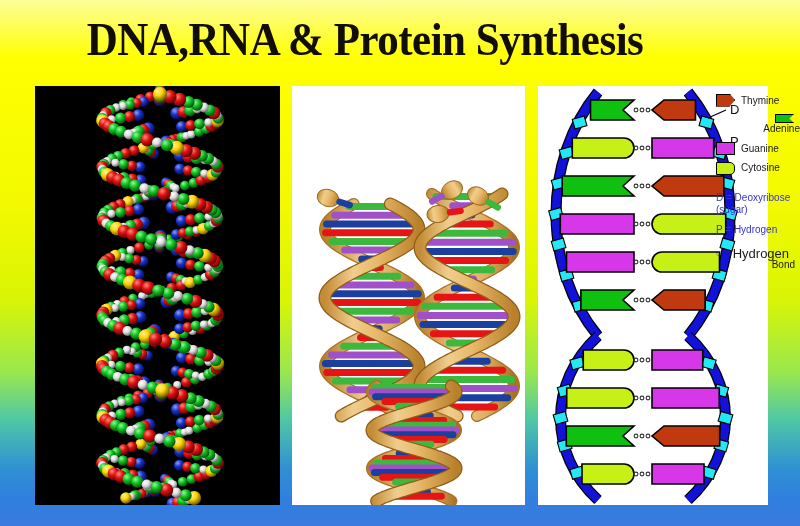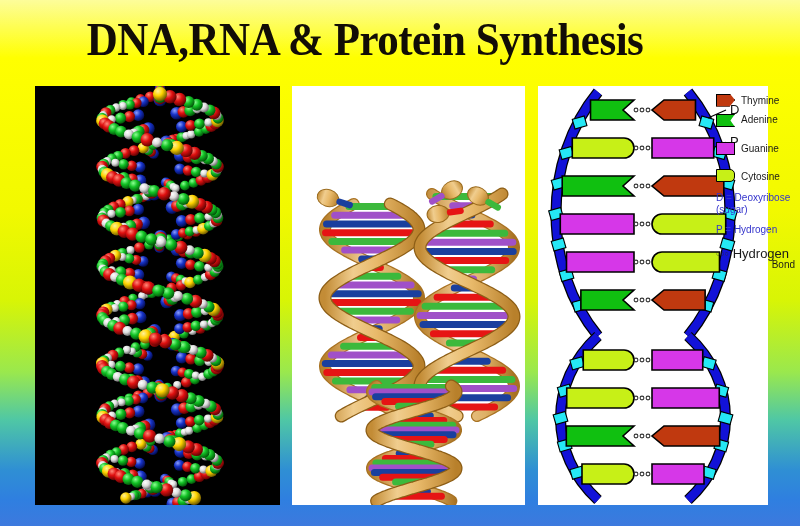--- a/index.html
+++ b/index.html
@@ -857,29 +857,29 @@
         </g>
       <g id="legend-art"></g>
     </svg>
   </div>
 
 <div style="position: absolute; left: 716px; top: 90px; width: 84px; height: 180px; font-family: &quot;Liberation Sans&quot;, sans-serif;">
       <div style="display: flex; align-items: center; height: 20px; margin-bottom: 4px;">
         <span style="display: inline-block; width: 17px; height: 11px; background: rgb(192, 57, 15); border: 1px solid rgb(0, 0, 0); vertical-align: middle; margin-right: 6px; clip-path: polygon(0px 0px, 72% 0px, 100% 50%, 72% 100%, 0px 100%);"></span>
         <span style="font-size: 10px; color: rgb(26, 26, 26); white-space: nowrap;">Thymine</span>
       </div>
-      <div style="display: flex; align-items: flex-start; height: 20px; margin-bottom: 4px;">
+      <div style="display: flex; align-items: flex-end; height: 20px; margin-bottom: 4px; flex-direction: column;">
         <span style="display: inline-block; width: 17px; height: 11px; background: rgb(16, 192, 16); border: 1px solid rgb(0, 0, 0); vertical-align: middle; margin-right: 6px; clip-path: polygon(0px 0px, 100% 0px, 76% 50%, 100% 100%, 0px 100%);"></span>
         <span style="font-size: 10px; color: rgb(26, 26, 26); white-space: nowrap;">Adenine</span>
       </div>
       <div style="display: flex; align-items: center; height: 20px; margin-bottom: 4px;">
         <span style="display: inline-block; width: 17px; height: 11px; background: rgb(214, 55, 232); border: 1px solid rgb(0, 0, 0); vertical-align: middle; margin-right: 6px;"></span>
         <span style="font-size: 10px; color: rgb(26, 26, 26); white-space: nowrap;">Guanine</span>
       </div>
-      <div style="display: flex; align-items: flex-end; height: 20px; margin-bottom: 4px;">
+      <div style="display: flex; align-items: flex-start; height: 20px; margin-bottom: 4px;">
         <span style="display: inline-block; width: 17px; height: 11px; background: rgb(199, 240, 23); border: 1px solid rgb(0, 0, 0); vertical-align: middle; margin-right: 6px; border-radius: 0px 5px 5px 0px;"></span>
         <span style="font-size: 10px; color: rgb(26, 26, 26); white-space: nowrap;">Cytosine</span>
       </div>
       <div style="margin-top: 10px;">
         <div style="font-size: 10px; color: rgb(51, 51, 204); line-height: 12px;">D = Deoxyribose</div>
         <div style="font-size: 10px; color: rgb(51, 51, 204); line-height: 12px;">(sugar)</div>
         <div style="font-size: 10px; color: rgb(51, 51, 204); line-height: 12px; margin-top: 8px;">P = Hydrogen</div>
       </div>
       <div style="margin-top: 12px; display: flex; align-items: flex-start;">
         <span style="font-size: 7px; color: rgb(42, 42, 42); margin-right: 4px; line-height: 12px;">○○○</span>

